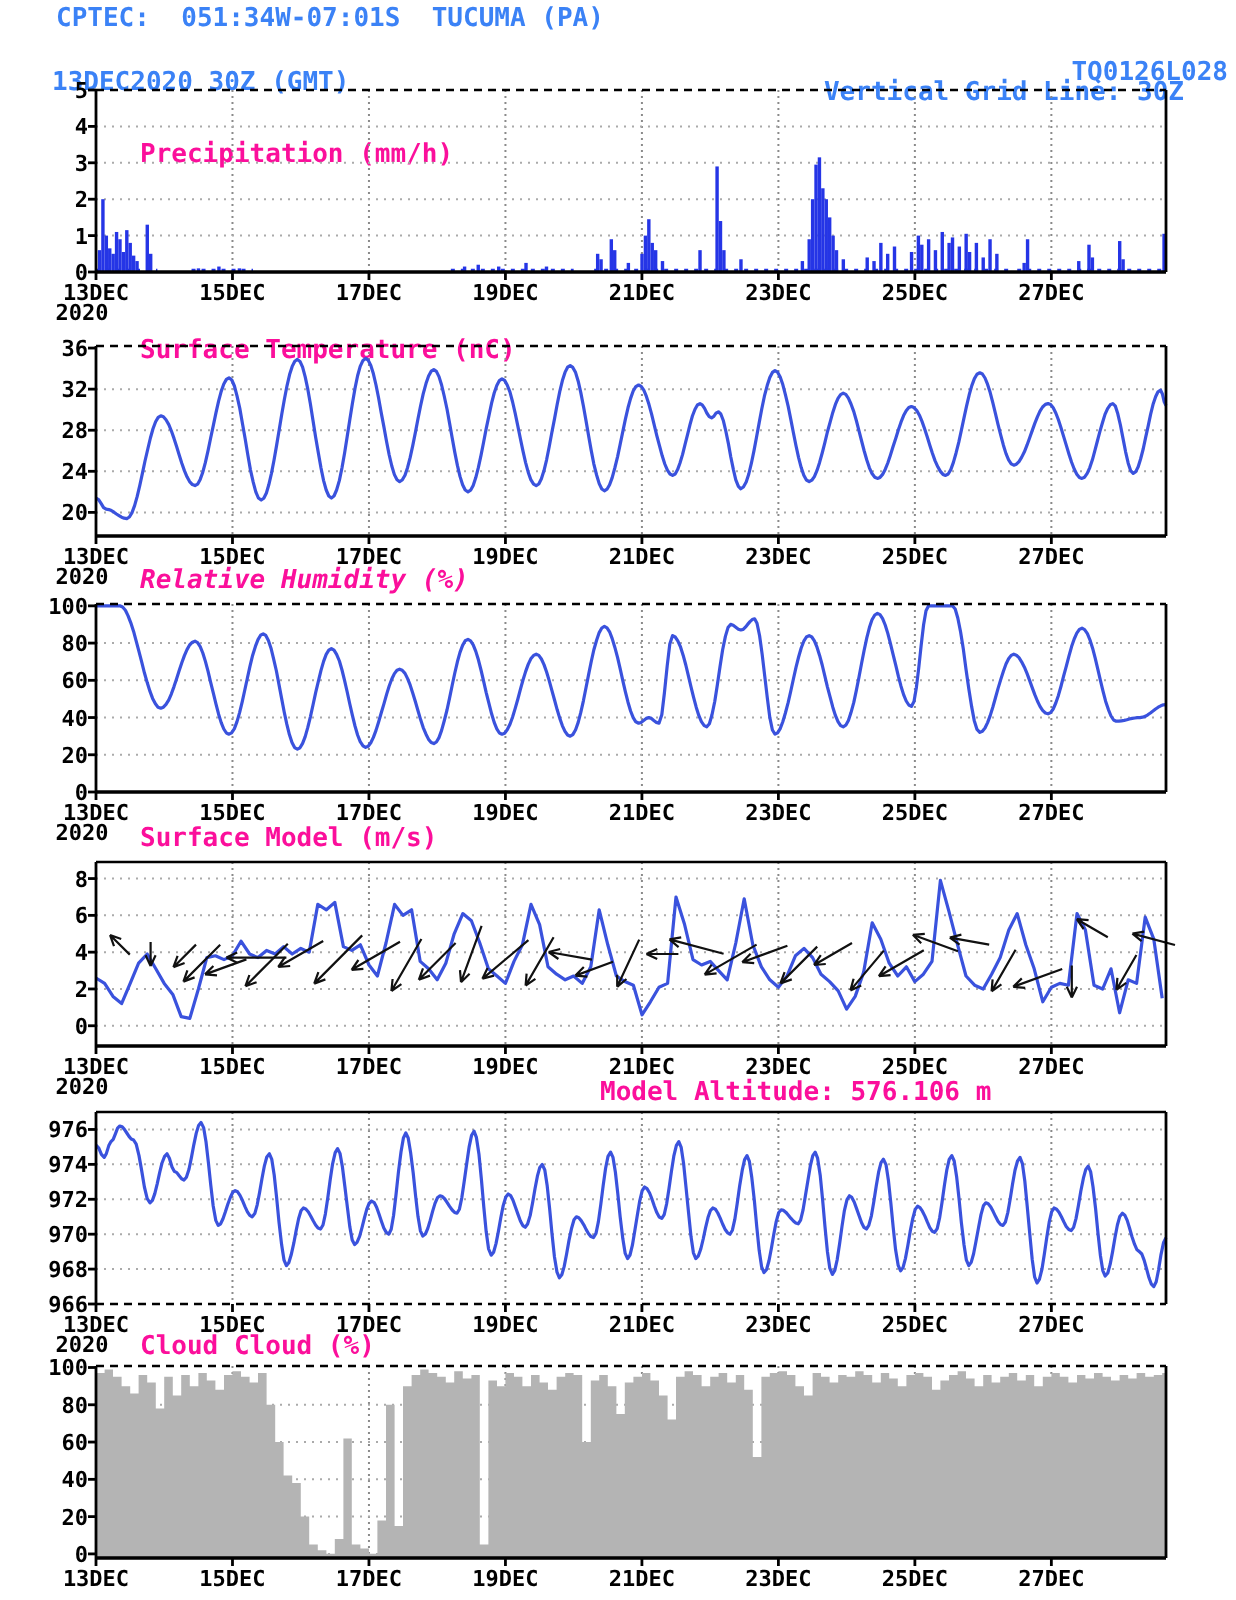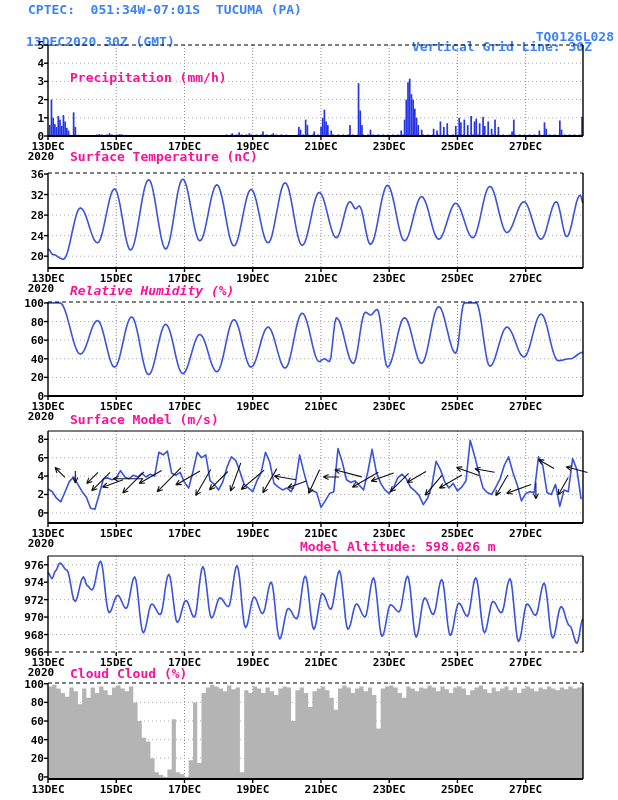--- a/index.html
+++ b/index.html
@@ -12,24 +12,24 @@
 </head>
 <body>
 
 <div id="screen">
   <div class="hdr" style="left:28px;top:2px;">CPTEC:  051:34W-07:01S  TUCUMA (PA)</div>
   <div class="hdr" style="left:26px;top:16px;margin-top:18px;">13DEC2020 30Z (GMT)</div>
   <div class="hdr" style="right:26px;top:16px;margin-top:23px;">Vertical Grid Line: 30Z</div>
   <div class="hdr" style="right:4px;top:29px;">TQ0126L028</div>
 
   <div class="ptitle" style="left:70px;top:30px;margin-top:40px;">Precipitation (mm/h)</div>
-  <div class="ptitle" style="left:70px;top:149px;text-align:right;">Surface Temperature (nC)</div>
+  <div class="ptitle" style="left:70px;top:168px;text-align:right;">Surface Temperature (nC)</div>
   <div class="ptitle" style="left:70px;top:283px;font-style:italic;">Relative Humidity (%)</div>
   <div class="ptitle" style="left:70px;top:412px;">Surface Model (m/s)</div>
-  <div class="ptitle" style="left:300px;top:539px;">Model Altitude: 598.026 m</div>
+  <div class="ptitle" style="left:300px;top:539px;">Model Altitude: 576.106 m</div>
   <div class="ptitle" style="left:70px;top:666px;">Cloud Cloud (%)</div>
 
   <svg id="plot" width="618" height="800" viewBox="0 0 618 800" style="position:absolute;left:0;top:0;">
       <line x1="116.23979591836735" y1="45" x2="116.23979591836735" y2="136" stroke="#8a8a8a" stroke-width="1" stroke-dasharray="1,2"></line>
       <line x1="184.4795918367347" y1="45" x2="184.4795918367347" y2="136" stroke="#8a8a8a" stroke-width="1" stroke-dasharray="1,2"></line>
       <line x1="252.71938775510205" y1="45" x2="252.71938775510205" y2="136" stroke="#8a8a8a" stroke-width="1" stroke-dasharray="1,2"></line>
       <line x1="320.9591836734694" y1="45" x2="320.9591836734694" y2="136" stroke="#8a8a8a" stroke-width="1" stroke-dasharray="1,2"></line>
       <line x1="389.19897959183675" y1="45" x2="389.19897959183675" y2="136" stroke="#8a8a8a" stroke-width="1" stroke-dasharray="1,2"></line>
       <line x1="457.4387755102041" y1="45" x2="457.4387755102041" y2="136" stroke="#8a8a8a" stroke-width="1" stroke-dasharray="1,2"></line>
       <line x1="525.6785714285714" y1="45" x2="525.6785714285714" y2="136" stroke="#8a8a8a" stroke-width="1" stroke-dasharray="1,2"></line>

